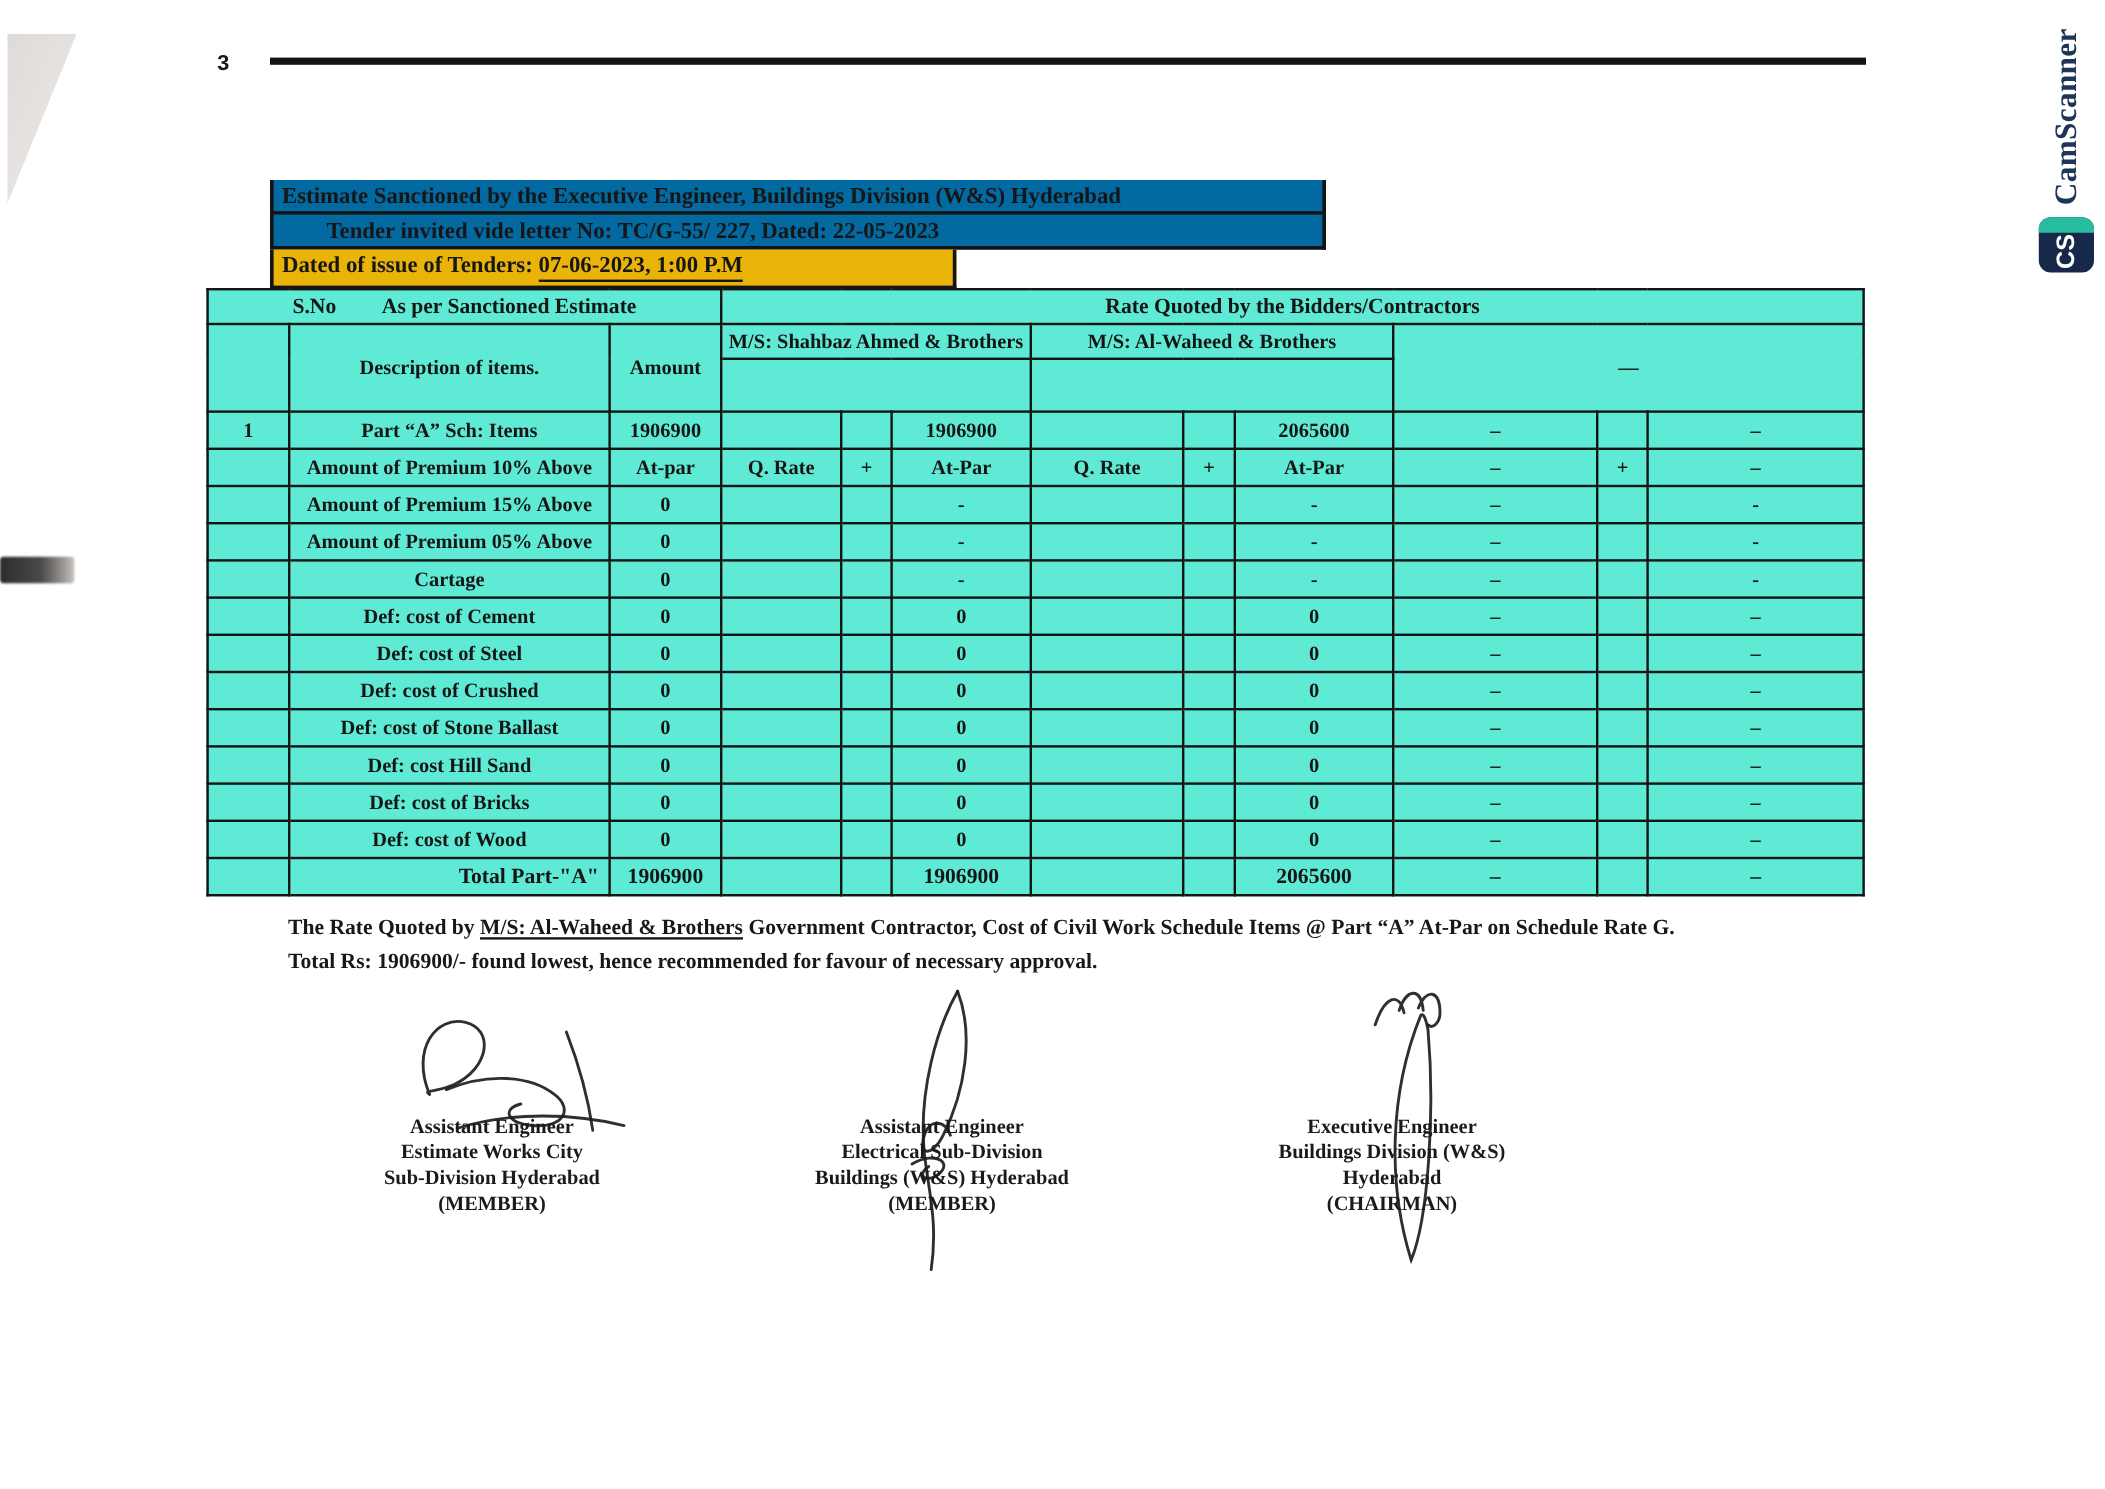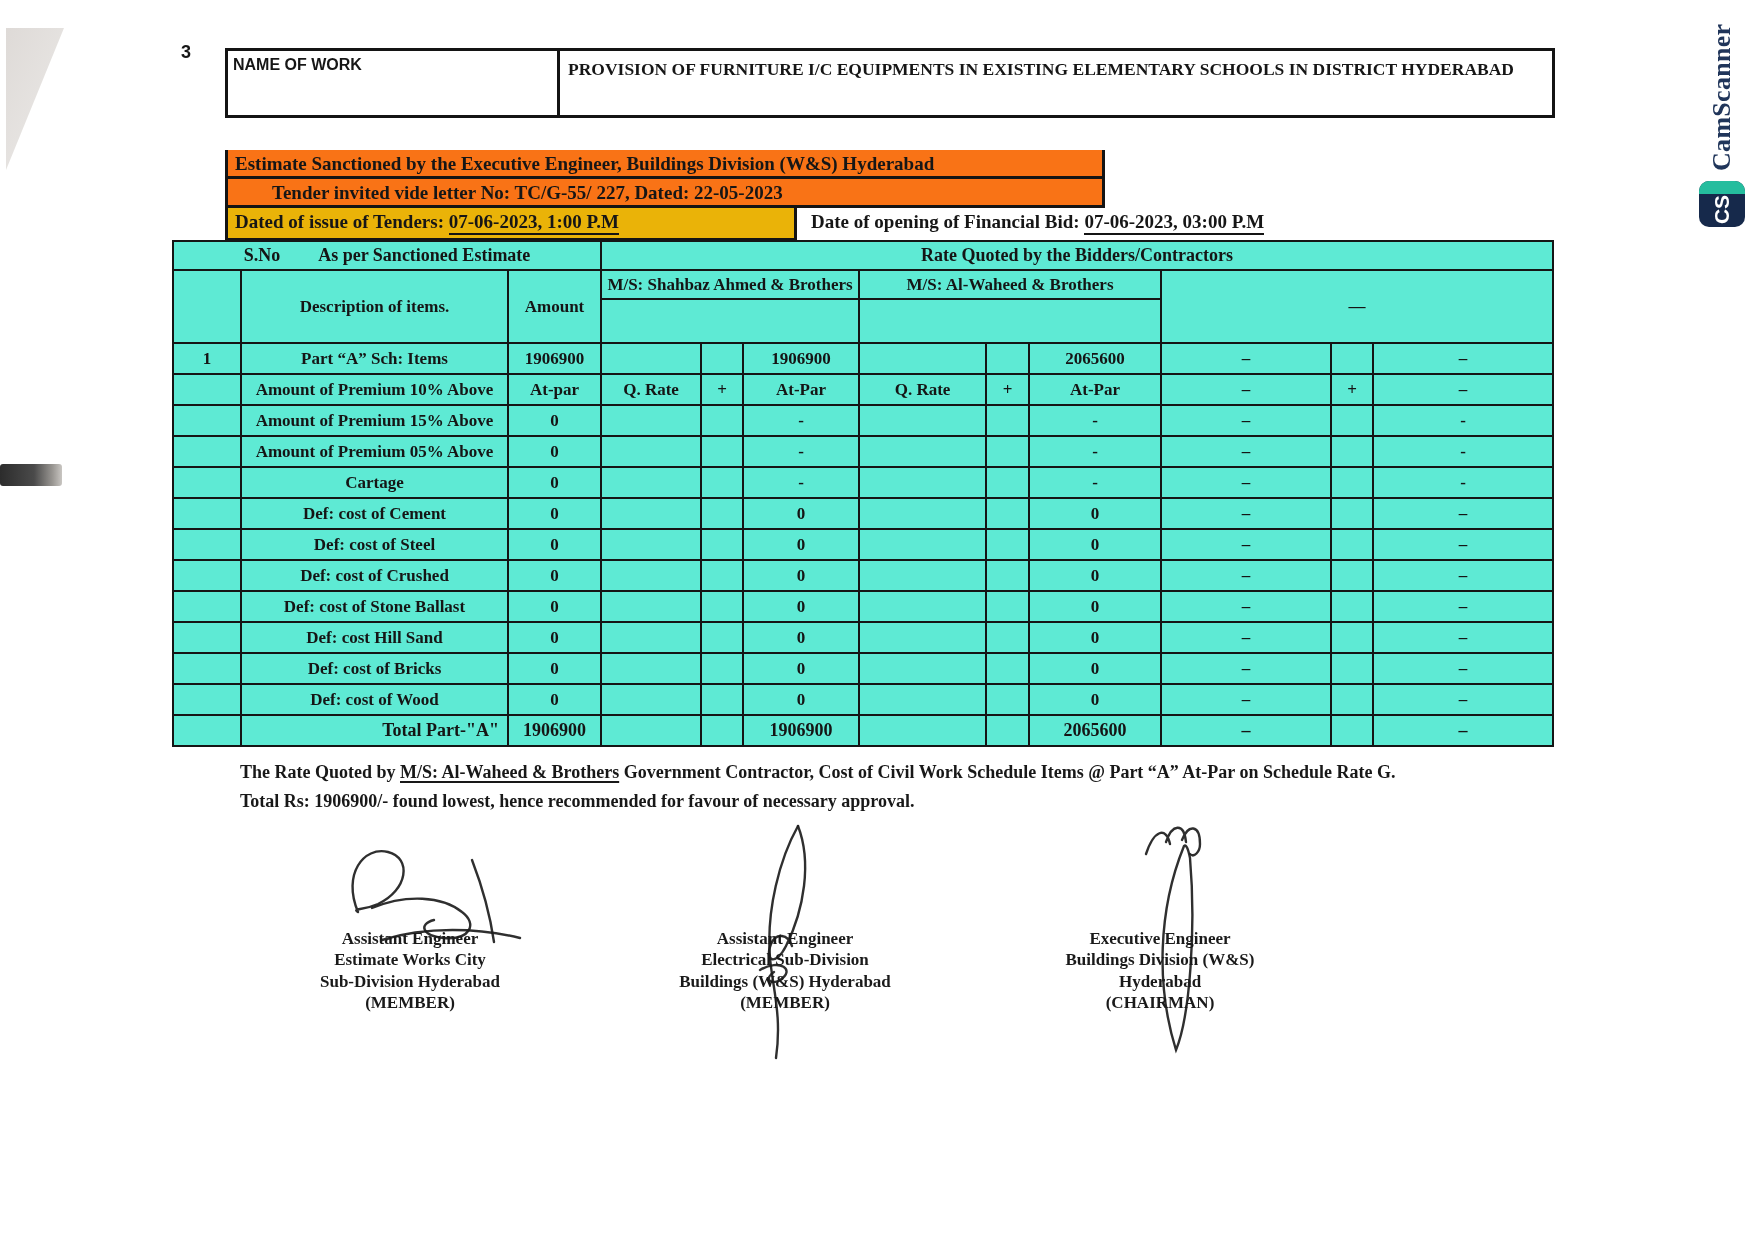--- a/index.html
+++ b/index.html
@@ -51,21 +51,21 @@
     width:332px;border-right:3px solid #141414;box-sizing:border-box;
     font-family:"Liberation Sans",sans-serif;
     font-weight:700;font-size:16px;
     padding:5px 0 0 5px;
   }
   .now-value{
     flex:1;font-weight:700;font-size:17.5px;
     padding:6px 10px 4px 8px;line-height:1.45;
   }
   .line-box{
-    left:225px;box-sizing:border-box;background:#f97316;
+    left:225px;box-sizing:border-box;background:#0369a1;
     border:3px solid #141414;border-top:none;
     font-weight:700;font-size:19px;
     padding:3px 6px 3px 7px;
     white-space:nowrap;
   }
   .est-box{top:150px;width:880px;height:29px;}
   .tender-box{top:179px;width:880px;height:29px;padding-left:44px;}
   .issue-row{left:225px;top:208px;display:flex;align-items:flex-start;}
   .issue-box{
     box-sizing:border-box;border:3px solid #141414;border-top:none;
@@ -155,33 +155,28 @@
 </style>
 </head>
 <body>
 
 <div class="abs corner-artifact"></div>
 <div class="abs smudge-artifact"></div>
 
 <div class="abs page-number">3</div>
 
 <div class="abs hdr-box">
-  <div class="now-row">
-    <div class="now-label">NAME OF WORK</div>
-    <div class="now-value">PROVISION OF FURNITURE I/C EQUIPMENTS IN EXISTING ELEMENTARY SCHOOLS IN DISTRICT HYDERABAD</div>
-  </div>
 </div>
 
 <div class="abs line-box est-box">Estimate Sanctioned by the Executive Engineer, Buildings Division (W&amp;S) Hyderabad</div>
 
 <div class="abs line-box tender-box"><span>Tender invited vide letter No: TC/G-55/ 227, Dated: </span><span>22-05-2023</span></div>
 
 <div class="abs issue-row">
   <div class="issue-box"><span>Dated of issue of Tenders:  </span><span class="u-val">07-06-2023, 1:00 P.M</span></div>
-  <div class="opening-line"><span>Date of opening of Financial Bid: </span><span class="u-val">07-06-2023, 03:00 P.M</span></div>
 </div>
 
 <table class="cmp">
   <colgroup>
     <col style="width:68px">
       <col style="width:267px">
       <col style="width:93px">
     <col style="width:100px">
       <col style="width:42px">
       <col style="width:116px">

